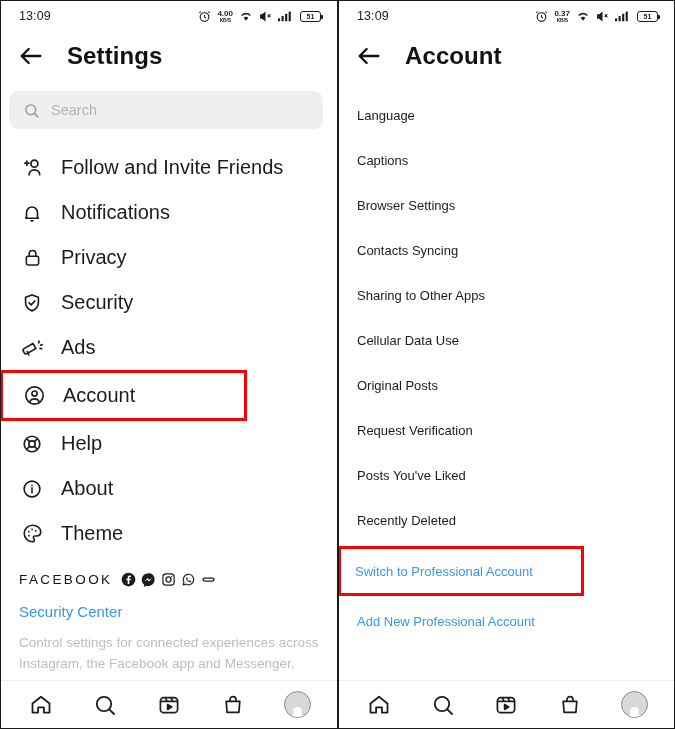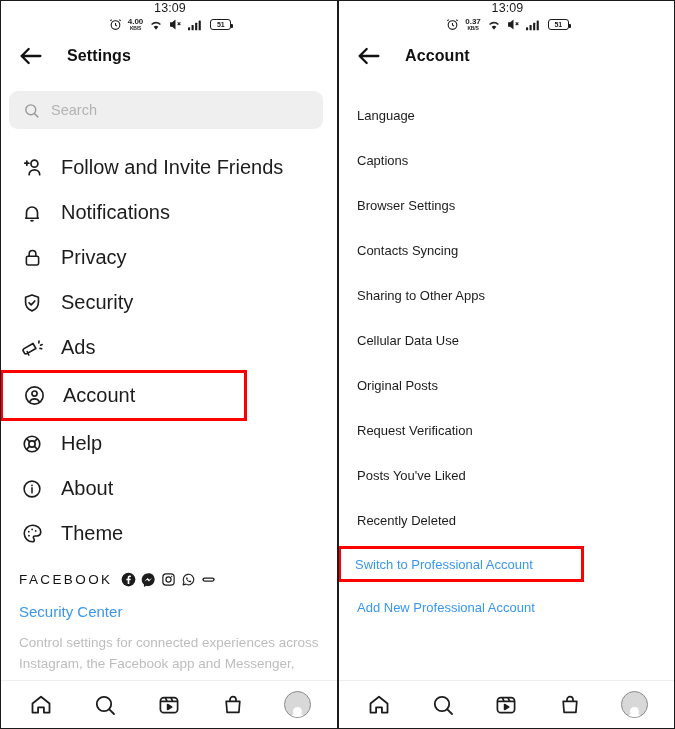--- a/index.html
+++ b/index.html
@@ -18,39 +18,39 @@
     overflow: hidden;
   }
   .phone.left { width: 338px; border-right: 1px solid #1a1a1a; }
   .phone.right { width: 337px; border-left: 1px solid #1a1a1a; }
 
   
   .statusbar {
     height: 30px;
     display: flex; align-items: center; justify-content: space-between;
     padding: 0 16px 0 18px;
-    font-size: 12.5px; color: #1c1c1c; flex-direction: column;
+    font-size: 12.5px; color: #1c1c1c;
   }
   .status-time { letter-spacing: .1px; font-size: 12.5px; }
   .status-icons { display: flex; align-items: center; gap: 6px; }
   .net-speed { display:flex; flex-direction:column; align-items:center; line-height:1; }
   .net-speed .v { font-size: 8px; font-weight: 700; }
   .net-speed .u { font-size: 5px; font-weight: 700; letter-spacing:-0.2px; }
   .batt {
     border: 1.3px solid #1c1c1c; border-radius: 3px;
     width: 21px; height: 11px;
     display:flex; align-items:center; justify-content:center;
     font-size: 7px; font-weight: 700; position: relative;
   }
   .batt::after{content:"";position:absolute;right:-3px;top:3.5px;width:2px;height:4px;background:#1c1c1c;border-radius:0 1px 1px 0;}
 
   
   .appbar { height: 50px; display: flex; align-items: center; padding: 0 16px; }
   .back-arrow { width: 28px; height: 28px; margin-right: 22px; flex: 0 0 auto; }
-  .appbar-title { font-size: 16px; font-weight: 700; color: #111; letter-spacing: .1px; }
+  .appbar-title { font-size: 24px; font-weight: 700; color: #111; letter-spacing: .1px; }
 
   
   .search-wrap { padding: 10px 14px 4px 8px; }
   .search-box {
     height: 38px; background: #efefef; border-radius: 9px;
     display: flex; align-items: center; padding: 0 14px; gap: 11px;
   }
   .search-placeholder { color: #b3b3b3; font-size: 14.5px; }
 
   
@@ -79,21 +79,21 @@
   
   .account-list { padding-top: 12px; }
   .arow {
     display: flex; align-items: center;
     height: 45px; padding: 0 18px;
     font-size: 13px; color: #1c1c1c;
   }
   .arow.link { color: #3897f0; }
   .arow.boxed {
     border: 3px solid #ff0000;
-    height: 36px;
+    height: 50px;
     margin: 3px 90px 3px -1px;
     padding-left: 14px;
   }
 
   
   .bottomnav {
     position: absolute; left: 0; right: 0; bottom: 0;
     height: 48px; background: #ffffff;
     border-top: 1px solid #efefef;
     display: flex; align-items: center; justify-content: space-around;

